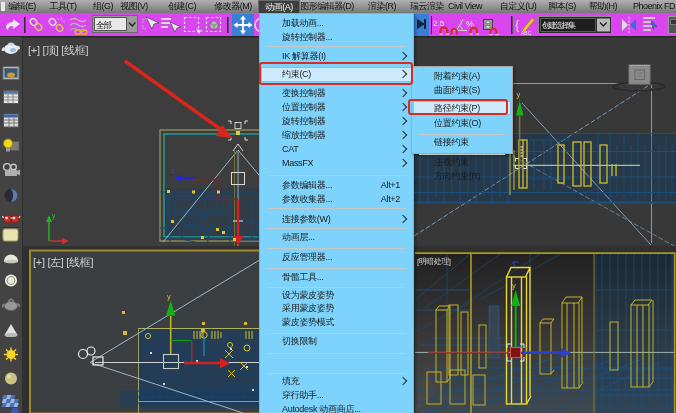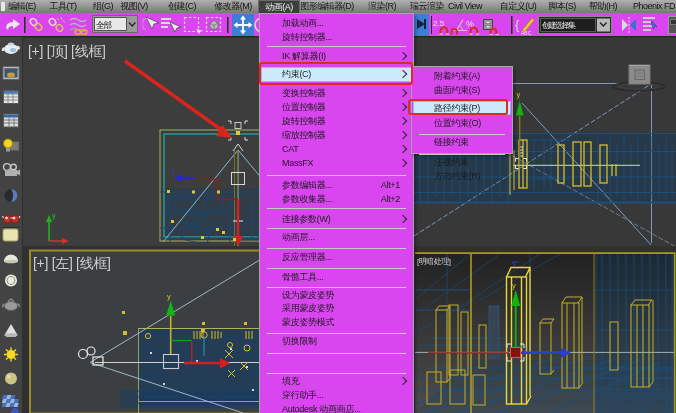--- a/index.html
+++ b/index.html
@@ -4,32 +4,32 @@
 body{width:676px;height:413px;overflow:hidden;position:relative;background:#303030;
  font-family:"Liberation Sans",sans-serif;-webkit-font-smoothing:antialiased}
 .abs{position:absolute}
 #menubar{left:0;top:0;width:676px;height:13px;background:linear-gradient(#b0b0b0,#787878);font-size:9px;color:#141414}
 #menubar .mi{position:absolute;top:1px;height:27px;line-height:11px;transform:translateX(-50%);white-space:nowrap;letter-spacing:-0.5px}
 #anim-sel{position:absolute;left:258px;top:0px;width:42px;height:30px;background:#3e3e3e;border:1px solid #6a6a6a;box-sizing:border-box}
 #anim-sel span{position:absolute;left:50%;top:1px;transform:translateX(-50%);color:#f0f0f0;height:11px;line-height:11px;font-size:9px;letter-spacing:-0.5px;white-space:nowrap}
 #toolbar{left:0;top:13px;width:676px;height:24px;background:#d946ef;border-bottom:1px solid #262626;box-sizing:border-box}
 #lefttb{left:0;top:37px;width:22px;height:376px;background:#434343;border-right:2px solid #303030;box-sizing:content-box}
 
-.menu{background:#d946ef;border:1px solid #a7a7a7;box-sizing:border-box;z-index:30;box-shadow:2px 2px 3px rgba(0,0,0,.3)}
+.menu{background:#7dd3fc;border:1px solid #a7a7a7;box-sizing:border-box;z-index:30;box-shadow:2px 2px 3px rgba(0,0,0,.3)}
 #mainmenu{left:259px;top:13px;width:155px;height:401px}
 #submenu{left:411px;top:66px;width:102px;height:88px}
 .mrow{position:absolute;left:1px;right:1px;height:14px;line-height:14px;font-size:9px;color:#1b1b1b;white-space:nowrap;letter-spacing:-0.3px}
 .mrow .t{position:absolute;left:21px;top:0}
 #submenu .mrow .t{left:21px}
 .mrow .acc{position:absolute;right:12px;top:0}
 .chev{position:absolute;right:6px;top:3.5px;width:5px;height:5px;border-right:1.6px solid #2a2a2a;border-top:1.6px solid #2a2a2a;transform:rotate(45deg)}
 .msep{position:absolute;left:7px;right:7px;height:0;border-top:1px solid #c8c8c8}
 .hl{position:absolute;left:1px;right:1px;background:#cde9fc;border:1px solid #84c2ea;box-sizing:border-box}
 .redbox{position:absolute;border:2px solid #d92d23;border-radius:3px;z-index:40;box-sizing:border-box}
-.vplabel{position:absolute;font-size:14px;color:#cfcfcf;letter-spacing:-0.3px;white-space:nowrap;z-index:5}
+.vplabel{position:absolute;font-size:11px;color:#cfcfcf;letter-spacing:-0.3px;white-space:nowrap;z-index:5}
 </style></head><body>
 
 <svg class="abs" id="scene" width="676" height="413" viewBox="0 0 676 413" style="left:0;top:0;z-index:1">
 <defs>
 <clipPath id="cTL">
         <rect x="23" y="38" width="391" height="208"></rect>
       </clipPath>
 <clipPath id="cTR">
         <rect x="414" y="38" width="262" height="208"></rect>
       </clipPath>

